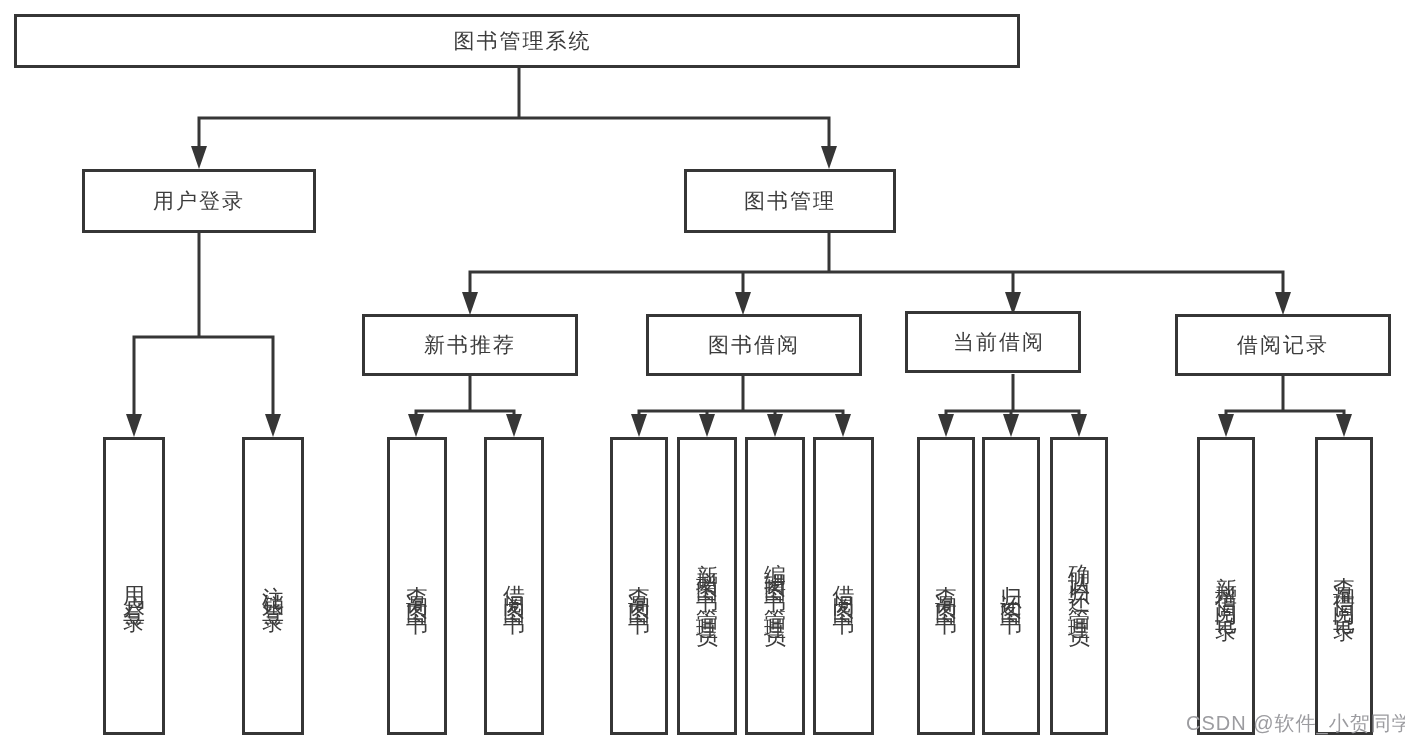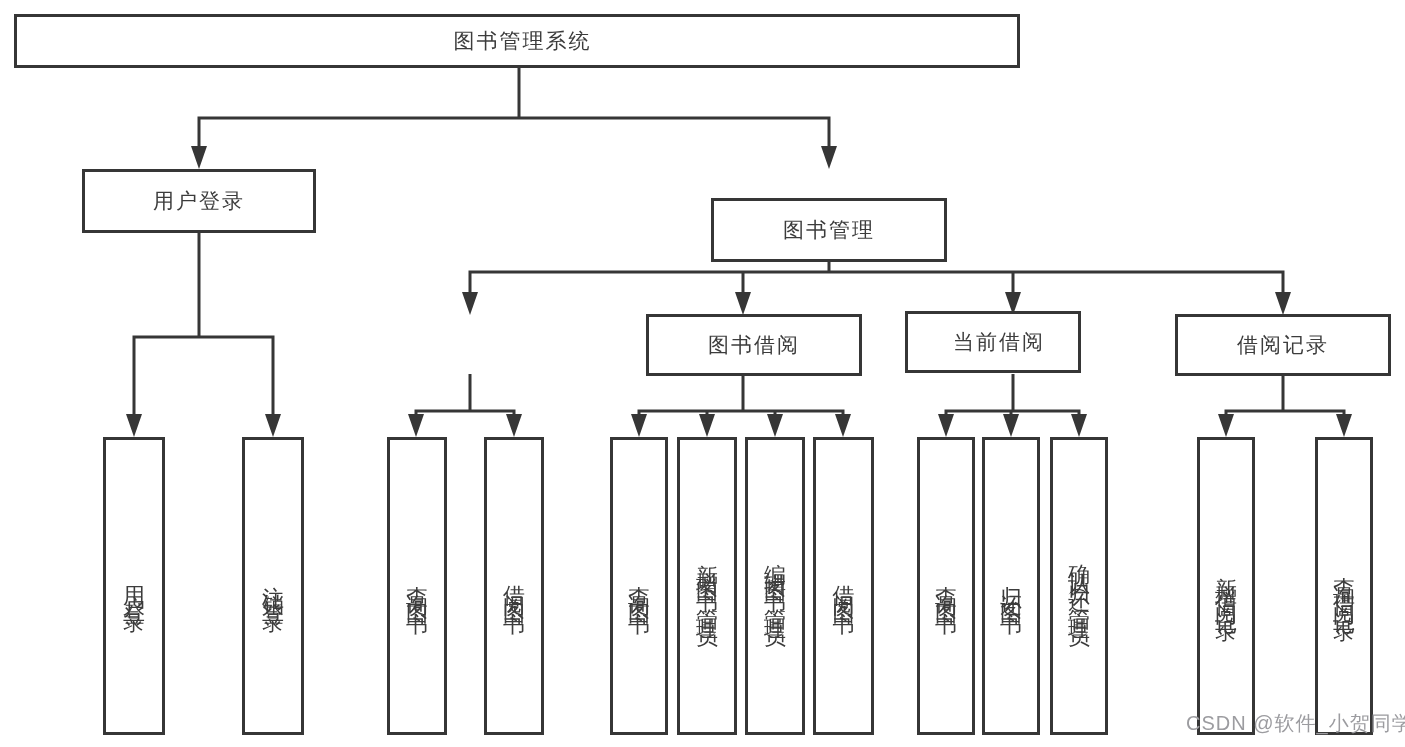--- a/index.html
+++ b/index.html
@@ -110,22 +110,23 @@
       <polygon points="1071,414 1087,414 1079,437"></polygon>
 
       <polygon points="1218,414 1234,414 1226,437"></polygon>
       <polygon points="1336,414 1352,414 1344,437"></polygon>
     </g>
   </svg>
 
   <div class="node" style="left:14px; top:14px; width:1006px; height:54px;padding-left:11px;">图书管理系统</div>
 
   <div class="node" style="left:82px; top:169px; width:234px; height:64px;">用户登录</div>
-  <div class="node" style="left:711px; top:169px; width:236px; height:64px;margin-top:29px;">图书管理</div>
+  <div class="node" style="left:684px; top:169px; width:212px; height:64px;">图书管理</div>
 
+  <div class="node" style="left:362px; top:314px; width:216px; height:62px;">新书推荐</div>
   <div class="node" style="left:646px; top:314px; width:216px; height:62px;">图书借阅</div>
   <div class="node" style="left:905px; top:311px; width:176px; height:62px;padding-left:12px;">当前借阅</div>
   <div class="node" style="left:1175px; top:314px; width:216px; height:62px;">借阅记录</div>
 
   <div class="leaf" style="left:103px; top:437px; width:62px; height:298px;">
     <span class="vtext">用户登录</span>
   </div>
   <div class="leaf" style="left:242px; top:437px; width:62px; height:298px;">
     <span class="vtext">注销登录</span>
   </div>

